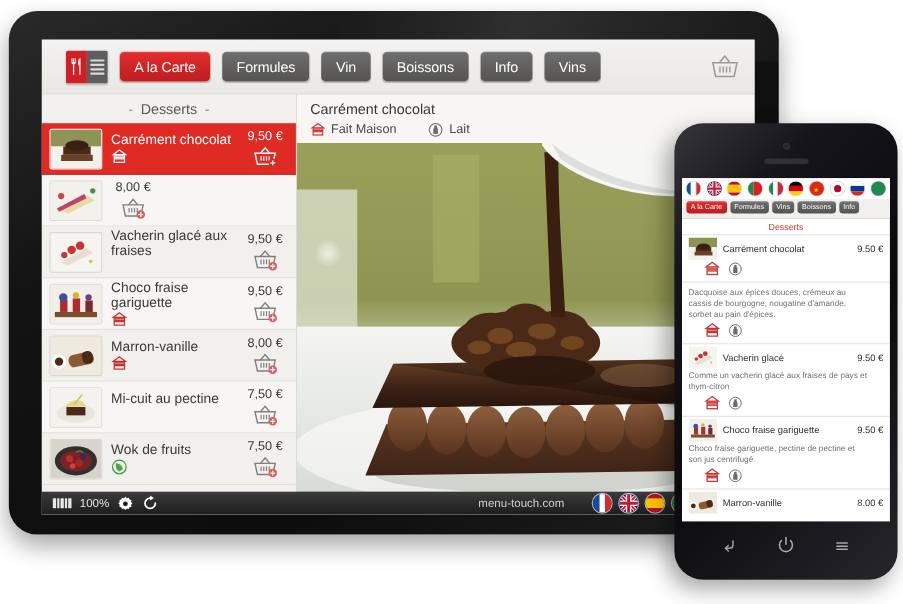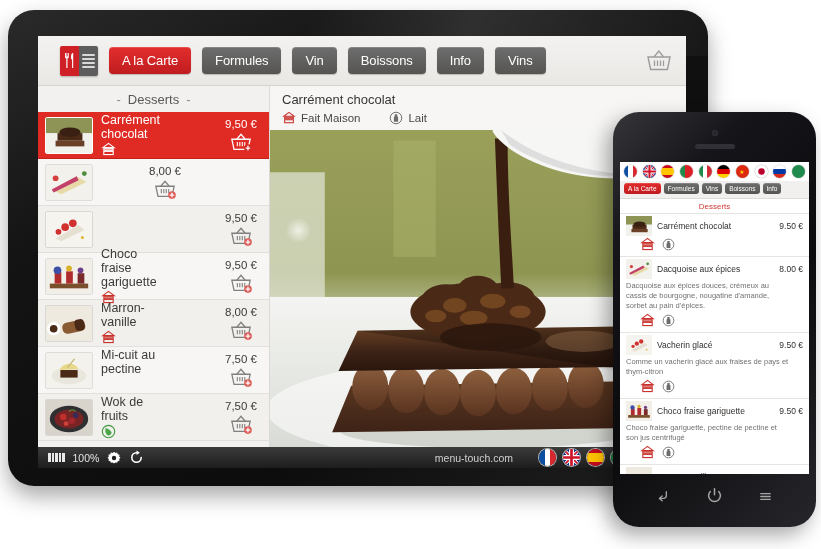--- a/index.html
+++ b/index.html
@@ -67,21 +67,21 @@
   .mi:nth-child(odd) { background: #f1f0ed; }
   .mi.sel { background: #e02a24; border-bottom-color: #c42019; }
   .mi-thumb { width: 48px; height: 37px; flex: 0 0 48px; border-radius: 2px;
               background-size: cover; background-position: center; border: 1px solid rgba(0,0,0,.1); }
   .mi.sel .mi-thumb { border-color: #fff; }
   .mi-mid { flex: 1; min-width: 0; display:flex; flex-direction:column; justify-content:center; gap:1px; }
   .mi-name { font-size: 12.5px; color: #3c3a38; line-height: 14px; }
   .mi.sel .mi-name { color: #fff; }
   .mi-tags { display: flex; gap: 5px; height: 15px; align-items: center; }
   .mi-right { width: 40px; display: flex; flex-direction: column; align-items: center;
-              justify-content: center; gap: 1px; margin-left: 44px; }
+              justify-content: center; gap: 1px; }
   .mi-price { font-size: 11.5px; color: #3c3a38; white-space: nowrap; }
   .mi.sel .mi-price { color: #fff; }
   .add-cart { width: 24px; height: 22px; opacity: .75; }
   .mi.sel .add-cart { opacity: 1; }
 
   .t-right { flex: 1; display: flex; flex-direction: column; background: #f7f6f4; }
   .dish-head { padding: 6px 12px 0 12px; }
   .dish-title { font-size: 13px; color: #393735; }
   .dish-tags { display: flex; align-items: center; gap: 7px; margin-top: 4px; padding-bottom: 5px; }
   .dish-tag { display: flex; align-items: center; gap: 5px; font-size: 11.5px; color: #4a4846; }
@@ -277,20 +277,21 @@
                   <svg viewBox="0 0 48 37" preserveAspectRatio="none" width="100%" height="100%" style="display: block;">
                     <rect width="48" height="37" fill="#f6f4ef"></rect>
                     <path d="M10 28 L34 14 L40 19 L16 31 z" fill="#e6e0d2"></path>
                     <circle cx="20" cy="16" r="4" fill="#d0302e"></circle>
                     <circle cx="28" cy="12" r="4" fill="#d0302e"></circle>
                     <circle cx="13" cy="21" r="3" fill="#d0302e"></circle>
                     <circle cx="38" cy="27" r="1.6" fill="#e0b92e"></circle>
                   </svg>
                 </div>
      <div class="mi-mid">
+       <div class="mi-name">Vacherin glacé aux fraises</div>
        <div class="mi-tags"></div>
      </div>
      <div class="mi-right">
        <div class="mi-price">9,50 €</div>
        <svg class="add-cart" viewBox="0 0 26 24">
     <path d="M3 9 h20 l-2.4 11 H5.4 z" fill="none" stroke="#5a5a5a" stroke-width="1.4"></path>
     <path d="M8.4 9 L13 3.6 L17.6 9" fill="none" stroke="#5a5a5a" stroke-width="1.4"></path>
     <g stroke="#5a5a5a" stroke-width="1.2">
       <line x1="9" y1="12" x2="9" y2="16.6"></line>
                       <line x1="11.7" y1="12" x2="11.7" y2="16.6"></line>
@@ -713,33 +714,20 @@
     <rect x="3" y="7.2" width="10" height="1.6" fill="none" stroke="#c9332e" stroke-width="1.2"></rect>
     <rect x="3" y="10" width="10" height="3.4" fill="none" stroke="#c9332e" stroke-width="1.2"></rect>
               </svg>
               <svg width="13" height="13" viewBox="0 0 16 16">
     <circle cx="8" cy="8" r="6.6" fill="none" stroke="#6e6c6a" stroke-width="1.1"></circle>
     <path d="M6.6 3.6 h2.8 v2 l1 1.6 v5.2 h-4.8 V7.2 l1-1.6 z" fill="#6e6c6a"></path>
               </svg>
             </div>
           </div>
           <div class="p-item">
-            <div class="p-row">
-       <div class="p-thumb">
-                <svg viewBox="0 0 48 37" preserveAspectRatio="none" width="100%" height="100%" style="display: block;">
-                  <rect width="48" height="37" fill="#f3f1ec"></rect>
-                  <path d="M6 26 L32 12 L42 18 L16 31 z" fill="#e8d9a8"></path>
-                  <path d="M6 26 L32 12 L34 16 L8 29 z" fill="#c2406a"></path>
-                  <circle cx="10" cy="14" r="3" fill="#d4403e"></circle>
-                  <circle cx="40" cy="9" r="2.5" fill="#4e8c3a"></circle>
-                </svg>
-              </div>
-       <div class="p-name">Dacquoise aux épices</div>
-       <div class="p-price">8.00 €</div>
-     </div>
      <div class="p-desc">Dacquoise aux épices douces, crémeux au cassis de bourgogne, nougatine d'amande, sorbet au pain d'épices.</div>
      <div class="p-tags">
               <svg width="15" height="15" viewBox="0 0 16 16">
     <path d="M8 1.5 L14 6 H2 z" fill="none" stroke="#c9332e" stroke-width="1.2"></path>
     <rect x="3" y="7.2" width="10" height="1.6" fill="none" stroke="#c9332e" stroke-width="1.2"></rect>
     <rect x="3" y="10" width="10" height="3.4" fill="none" stroke="#c9332e" stroke-width="1.2"></rect>
               </svg>
               <svg width="13" height="13" viewBox="0 0 16 16">
     <circle cx="8" cy="8" r="6.6" fill="none" stroke="#6e6c6a" stroke-width="1.1"></circle>
     <path d="M6.6 3.6 h2.8 v2 l1 1.6 v5.2 h-4.8 V7.2 l1-1.6 z" fill="#6e6c6a"></path>

